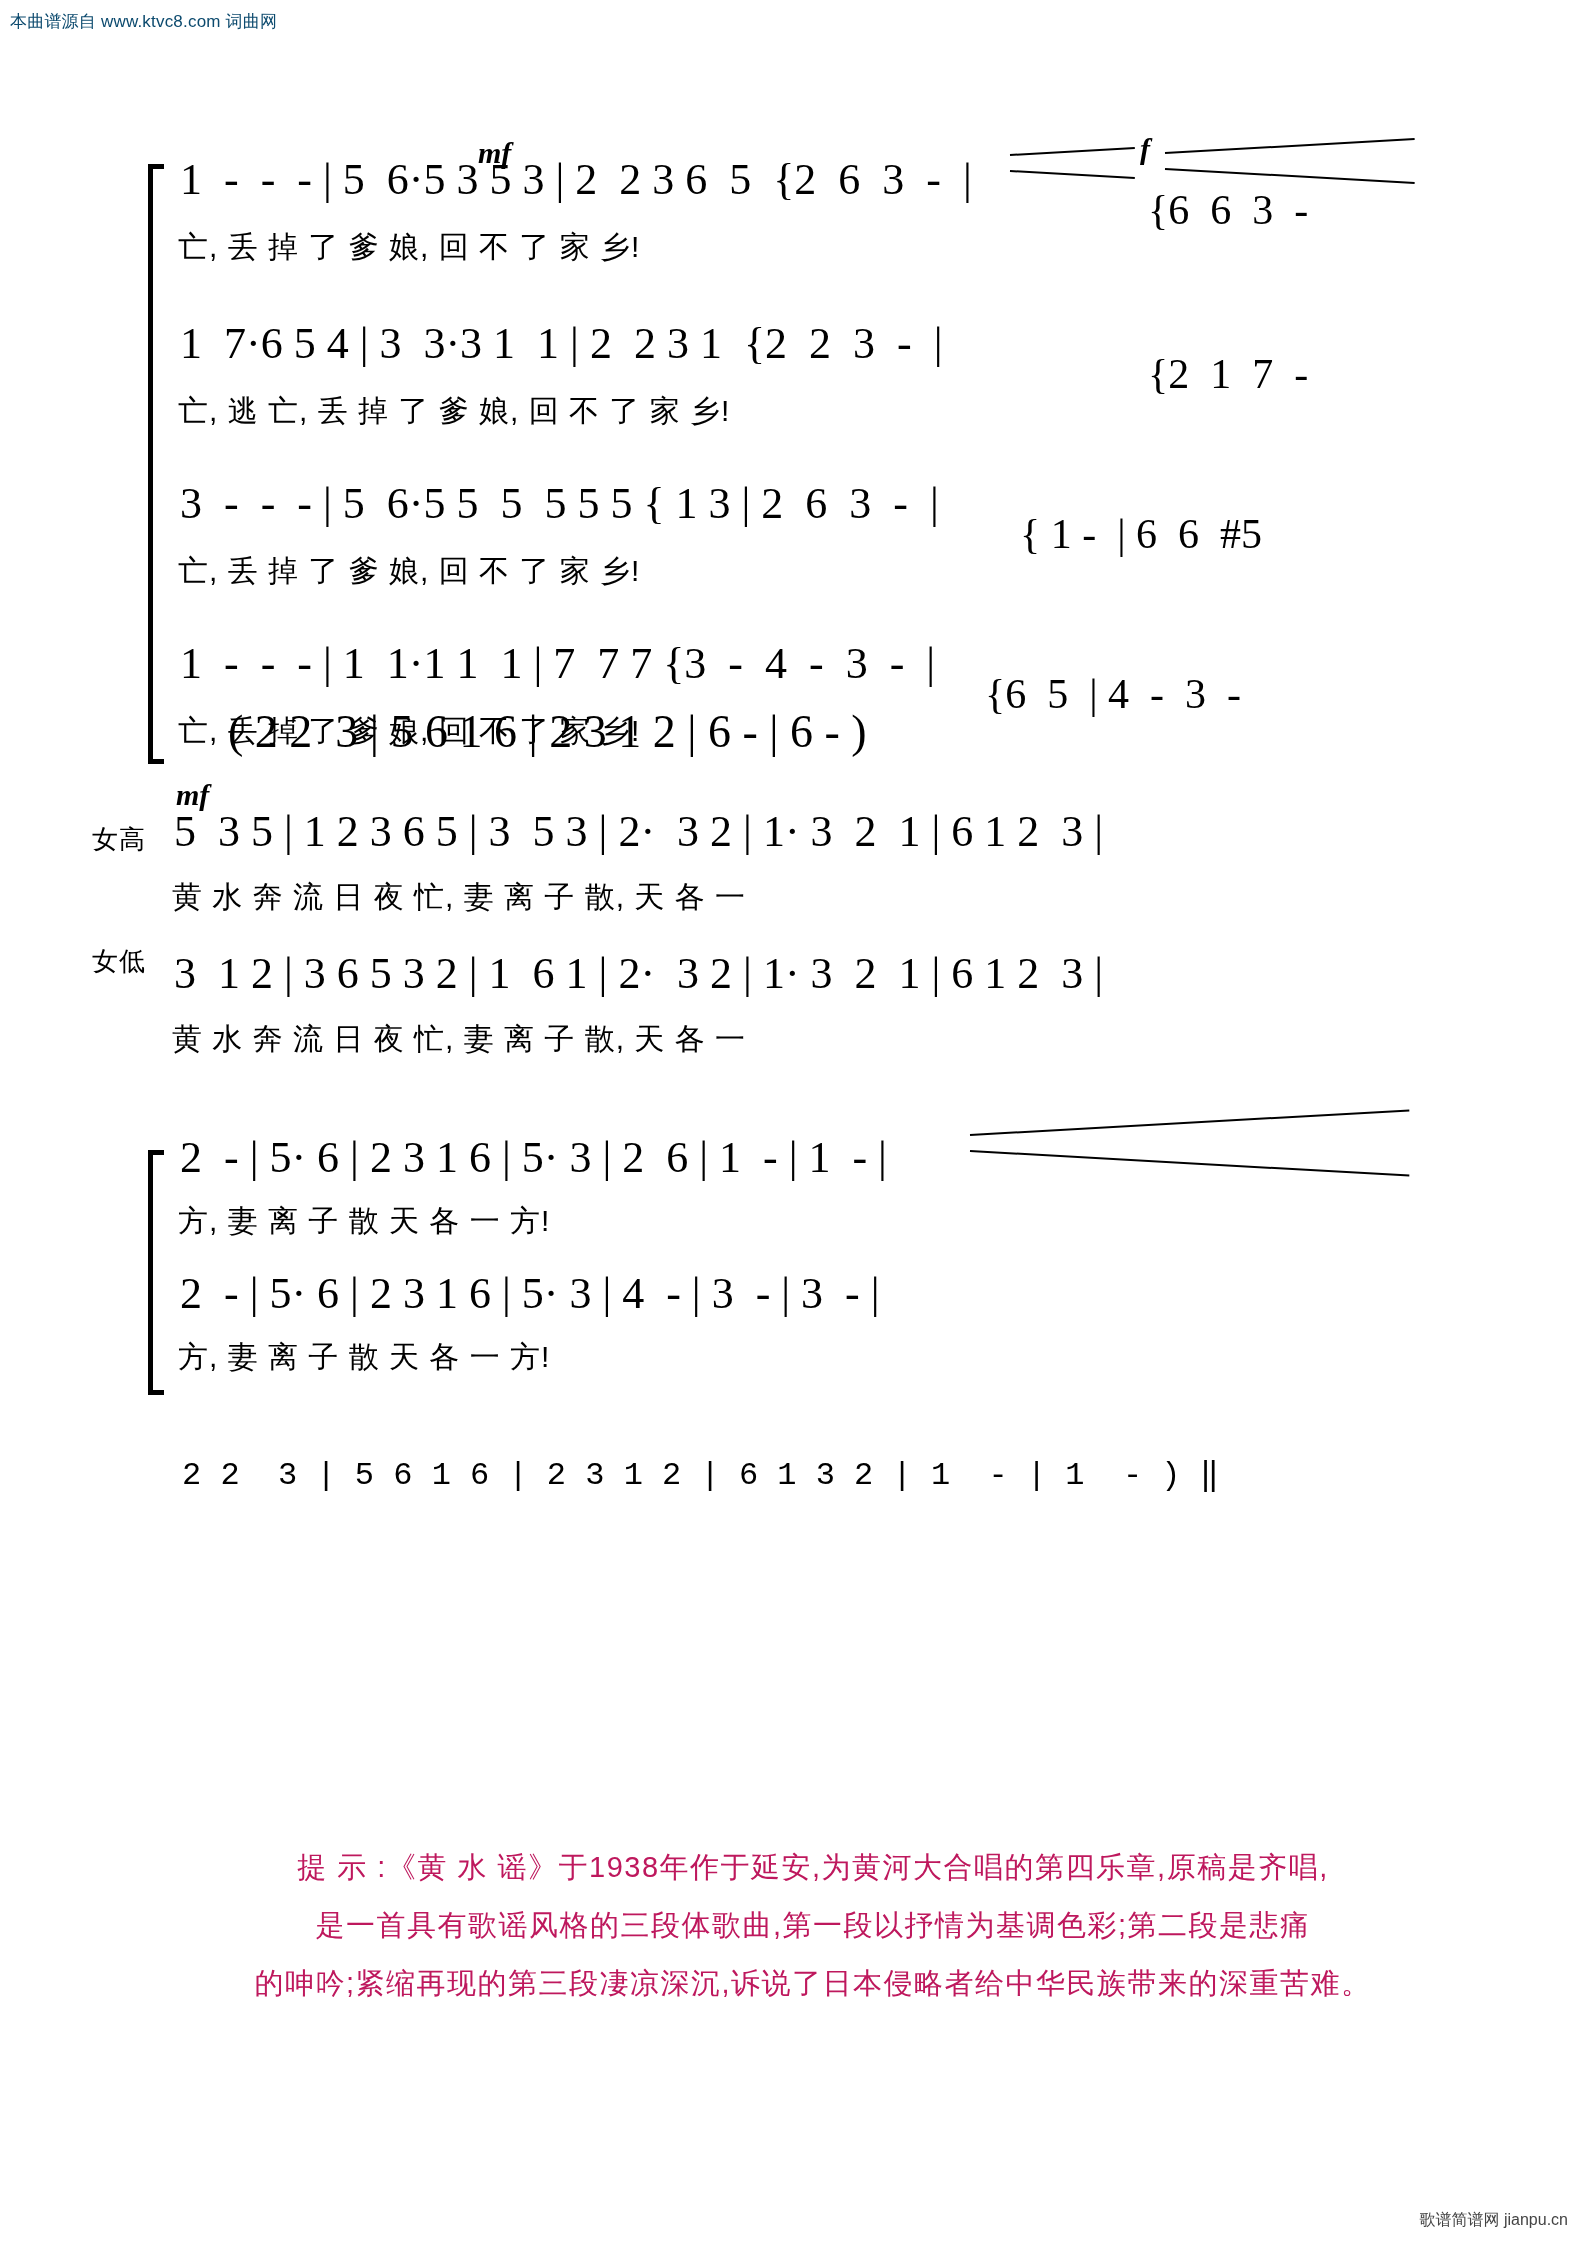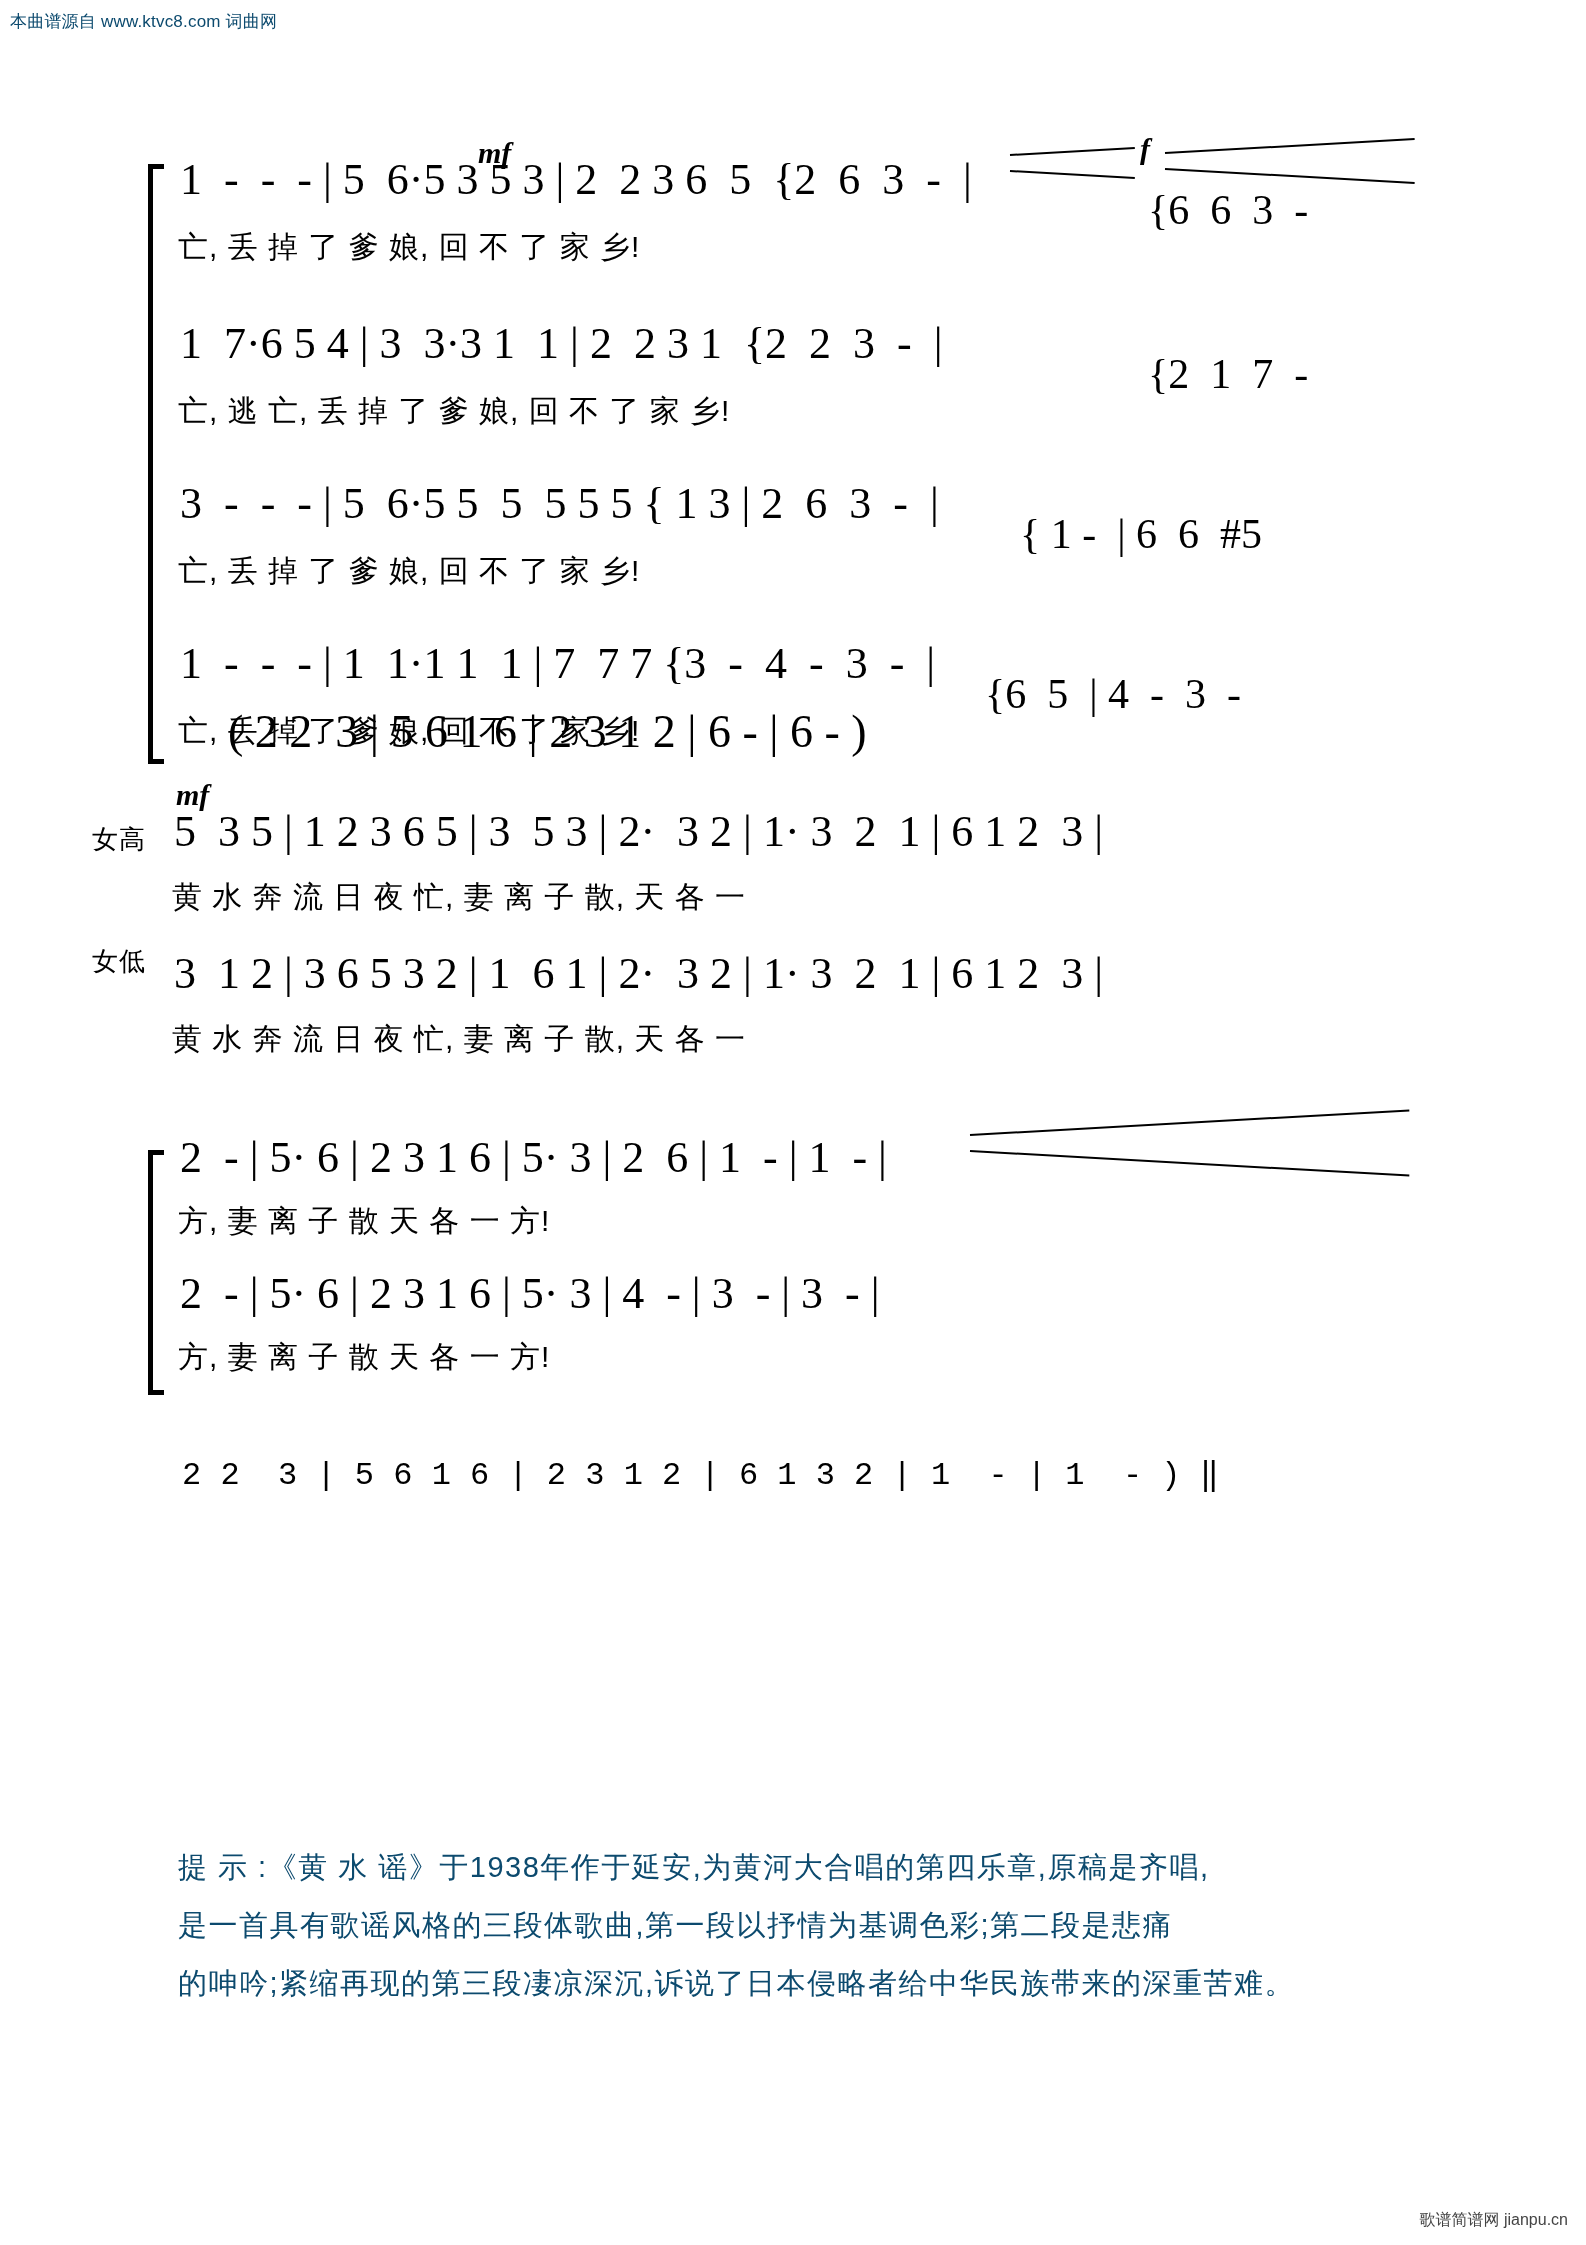--- a/index.html
+++ b/index.html
@@ -114,21 +114,22 @@
   
   .footer-note {
     position: absolute;
     left: 178px;
     top: 1838px;
     width: 1270px;
     font-family: "Liberation Sans", sans-serif;
     font-size: 29px;
     line-height: 58px;
     letter-spacing: 1.5px;
-    color: #0c4a6e;
+    color: #be185d;
+    text-align: center;
   }
   .footer-note p { margin: 0; }
 
   
   .watermark {
     position: absolute;
     right: 18px;
     bottom: 14px;
     font-family: "Liberation Sans", sans-serif;
     font-size: 16px;

